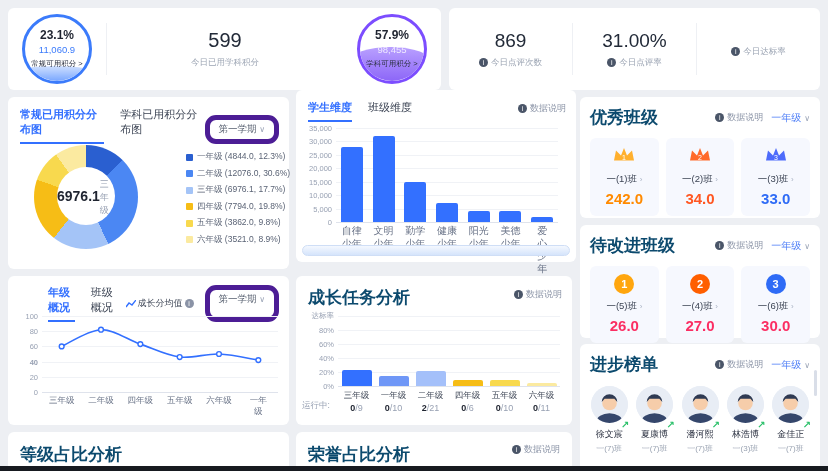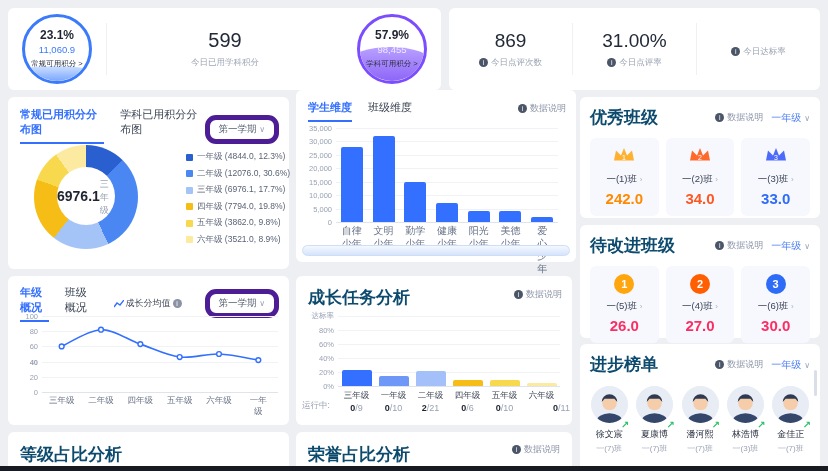--- a/index.html
+++ b/index.html
@@ -87,21 +87,21 @@
   .stu-row { display:flex; gap:7px; margin-top:10px; }
   .stu { width:40px; text-align:center; position:relative; }
   .ava { width:37px; height:37px; border-radius:50%; overflow:hidden; background:#e8edf5; margin:0 auto; position:relative; }
   .up-arrow { position:absolute; right:-1px; bottom:24px; color:#2bc06a; font-size:10px; font-weight:bold; }
   .stu-name { font-size:9px; color:#2a3040; margin-top:5px; white-space:nowrap; }
   .stu-class { font-size:8px; color:#9aa3b2; margin-top:2px; white-space:nowrap; }
   .vscroll { position:absolute; right:3px; top:26px; width:3px; height:26px; border-radius:2px; background:#d9dee8; }
 
   
   #card-line { left:8px; top:276px; width:281px; height:149px; }
-  #card-line .hd { display:flex; align-items:center; padding:9px 10px 0 12px; gap:20px; }
+  #card-line .hd { display:flex; padding:9px 10px 0 12px; gap:8px;margin-left:28px; }
   .metric { margin-left:auto; font-size:9px; color:#3c4454; white-space:nowrap; display:flex; align-items:center; gap:2px; }
   .metric .info-dot { background:#8a93a6; }
   #line-plot { left:34px; top:40px; width:236px; height:76px; }
   #line-svg { position:absolute; left:0; top:0; overflow:visible; }
 
   
   #card-tasks { left:296px; top:276px; width:276px; height:149px; }
   #card-tasks .hd { display:flex; align-items:flex-start; padding:10px 10px 0 12px; }
   #card-tasks .note { margin-left:auto; margin-top:2px; }
   #task-plot { left:42px; top:40px; width:222px; height:70px; }
@@ -443,21 +443,21 @@
       <div class="task-xlab" style="left: 92.5px;">二年级</div>
       <div class="task-ratio" style="left: 92.5px;"><b>2</b>/21</div>
       <div class="bar" style="left: 114.5px; width: 30px; height: 6.3px; background: rgb(246, 189, 22);"></div>
       <div class="task-xlab" style="left: 129.5px;">四年级</div>
       <div class="task-ratio" style="left: 129.5px;"><b>0</b>/6</div>
       <div class="bar" style="left: 151.5px; width: 30px; height: 5.6px; background: rgb(248, 217, 78);"></div>
       <div class="task-xlab" style="left: 166.5px;">五年级</div>
       <div class="task-ratio" style="left: 166.5px;"><b>0</b>/10</div>
       <div class="bar" style="left: 188.5px; width: 30px; height: 2.8px; background: rgb(251, 234, 160);"></div>
       <div class="task-xlab" style="left: 203.5px;">六年级</div>
-      <div class="task-ratio" style="left: 203.5px; margin-left: 20px;"><b>0</b>/11</div>
+      <div class="task-ratio" style="left: 203.5px;"><b>0</b>/11</div>
     </div>
   <div class="running">运行中:</div>
 </div>
 
 <div class="card" id="card-level">
   <div class="hd-title">等级占比分析</div>
 </div>
 <div class="card" id="card-honor">
   <div class="hd-title">荣誉占比分析</div>
   <div class="note"><span class="info-dot">i</span><span>数据说明</span></div>

